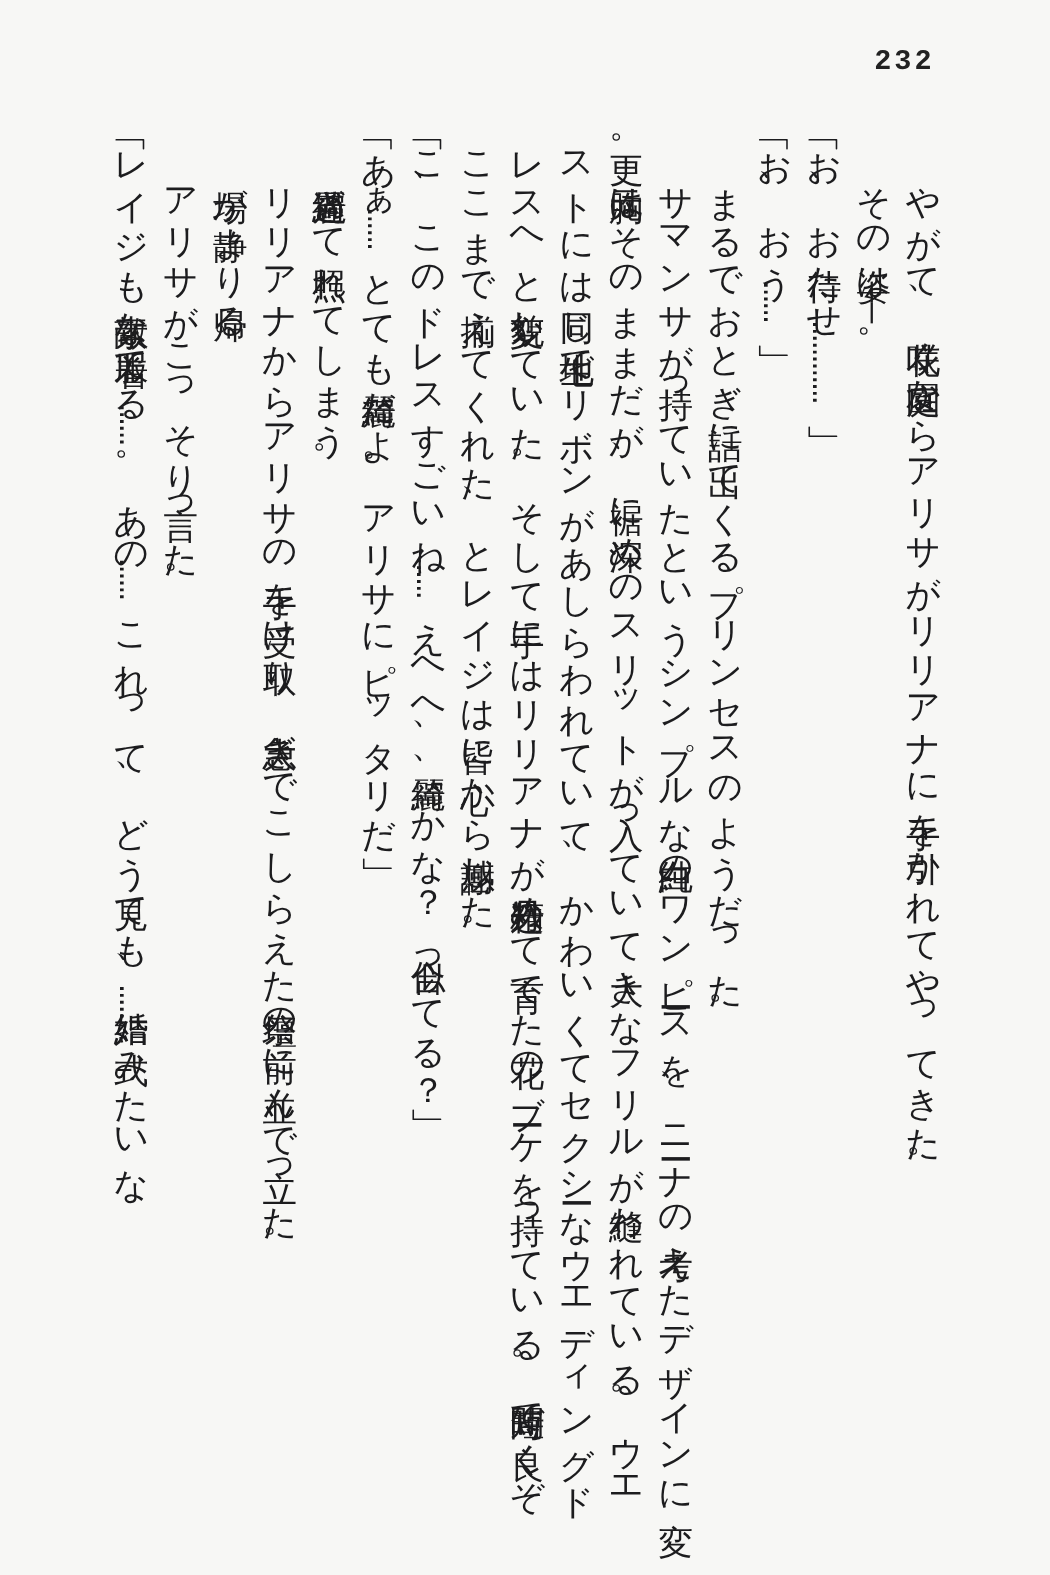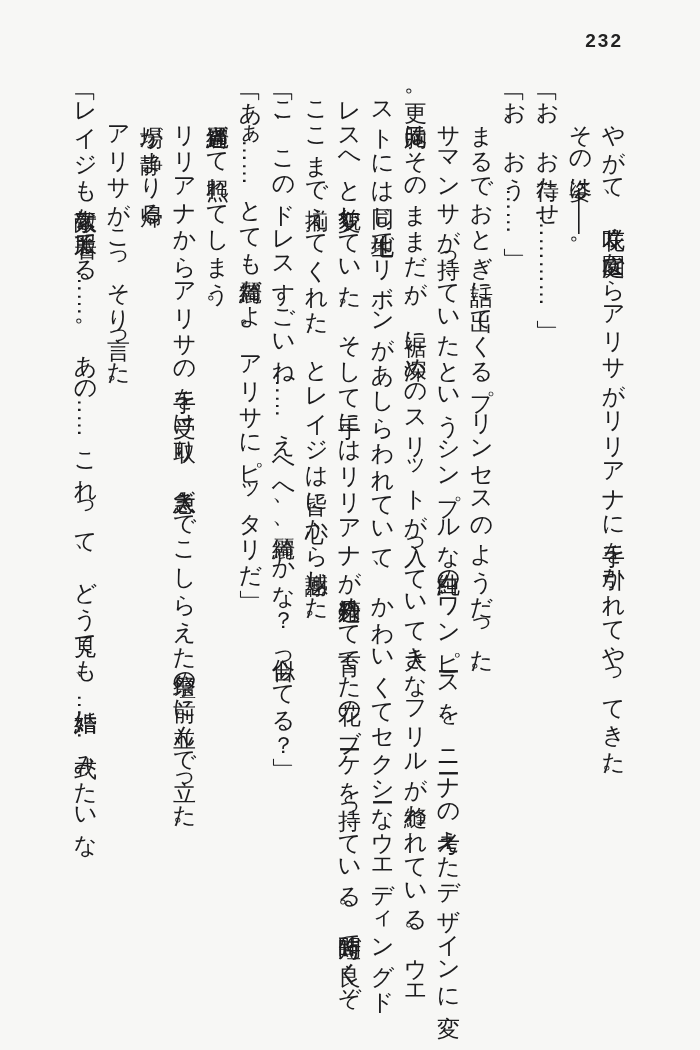--- a/index.html
+++ b/index.html
@@ -8,21 +8,21 @@
     width: 700px;
     height: 1050px;
     background: #f7f7f5;
     overflow: hidden;
   }
   .page {
     position: relative;
     width: 700px;
     height: 755px;
     background: #f7f7f5;
-    font-family: Liberation Sans, sans-serif;
+    font-family: Liberation Mono, monospace;
     color: #1c1c1e;
   }
   .page-number {
     position: absolute;
     top: 30px;
     right: 77px;
     font-size: 19px;
     font-weight: 600;
     letter-spacing: 2px;
     color: #222;

